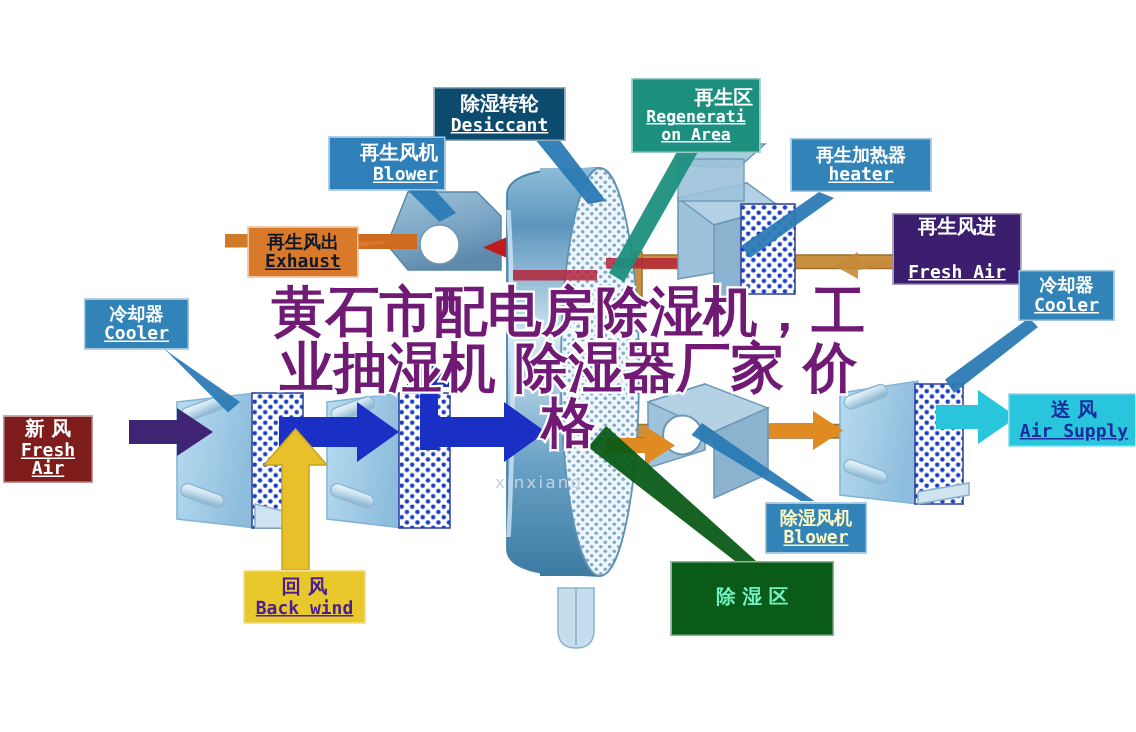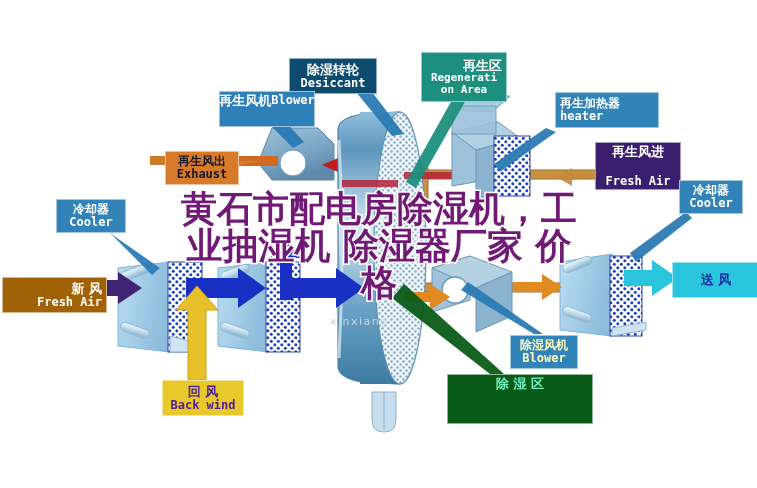--- a/index.html
+++ b/index.html
@@ -4,21 +4,21 @@
 <style>
   html,body{margin:0;padding:0;background:#ffffff;}
   body{width:757px;height:488px;position:relative;overflow:hidden;
        font-family:"Liberation Sans", sans-serif;}
   #stage{position:absolute;left:0;top:0;width:757px;height:488px;background:#fff;overflow:hidden;}
 
   
   .lbl{position:absolute;box-sizing:border-box;text-align:center;
        line-height:1.05;padding:2px 4px;white-space:nowrap;}
   .lbl .cn{display:block;font-family:"DejaVu Sans", sans-serif;font-weight:700;}
-  .lbl .en{display:block;font-family:"DejaVu Sans Mono", monospace;font-weight:700;}
+  .lbl .en{display:block;font-family:"DejaVu Sans Mono", monospace;font-weight:700;text-decoration:underline;}
 
   
   #headline{position:absolute;left:128px;top:190px;width:502px;
      font-family:"DejaVu Sans", sans-serif;font-weight:700;font-size:36px;
      line-height:37px;letter-spacing:0px;color:#701a75;text-align:center;
      -webkit-text-stroke:3px #ffffff;paint-order:stroke fill;
      text-shadow:0 0 0 #fff;}
 </style>
 </head>
 <body>
@@ -174,65 +174,66 @@
     </g>
 
     <text x="330" y="325" font-family="DejaVu Sans, sans-serif" font-size="11" fill="#c7d4de" letter-spacing="1.5">xinxiang</text>
     <text x="352" y="240" font-family="DejaVu Sans, sans-serif" font-size="10" fill="#d7e2ea" letter-spacing="1.5">xinxiang</text>
   </svg>
 
   <div class="lbl" id="L0" style="left: 289px; top: 58px; width: 88px; min-height: 36px; background: #0c4a6e; color: rgb(255, 255, 255); border: 1px solid rgba(255, 255, 255, 0.55); display: flex; flex-direction: column; justify-content: center; align-items: center;">
       <span class="cn" style="font-size: 13px;">除湿转轮</span>
       <span class="en" style="font-size: 12px; white-space: normal;">Desiccant</span>
     </div>
-  <div class="lbl" id="L1" style="left: 219px; top: 91px; width: 96px; min-height: 36px; background: rgb(47, 127, 184); color: rgb(255, 255, 255); border: 1px solid rgba(255, 255, 255, 0.55); display: flex; flex-direction: row; justify-content: center; align-items: flex-start;">
+  <div class="lbl" id="L1" style="left: 219px; top: 91px; width: 78px; min-height: 36px; background: rgb(47, 127, 184); color: rgb(255, 255, 255); border: 1px solid rgba(255, 255, 255, 0.55); display: flex; flex-direction: column; justify-content: center; align-items: flex-end;">
       <span class="cn" style="font-size: 13px;">再生风机</span>
       <span class="en" style="font-size: 12px; white-space: normal;">Blower</span>
     </div>
   <div class="lbl" id="L2" style="left: 421px; top: 52px; width: 86px; min-height: 50px; background: rgb(28, 143, 126); color: rgb(255, 255, 255); border: 1px solid rgba(255, 255, 255, 0.55); display: flex; flex-direction: column; justify-content: center; align-items: flex-end;">
       <span class="cn" style="font-size: 13px;">再生区</span>
       <span class="en" style="font-size: 11px; white-space: normal;">Regenerati on Area</span>
     </div>
-  <div class="lbl" id="L3" style="left: 527px; top: 92px; width: 104px; min-height: 36px; background: rgb(49, 131, 184); color: rgb(255, 255, 255); border: 1px solid rgba(255, 255, 255, 0.55); display: flex; flex-direction: column; justify-content: center; align-items: flex-start; margin-left: 28px;">
+  <div class="lbl" id="L3" style="left: 527px; top: 92px; width: 94px; min-height: 36px; background: rgb(49, 131, 184); color: rgb(255, 255, 255); border: 1px solid rgba(255, 255, 255, 0.55); display: flex; flex-direction: column; justify-content: center; align-items: center;">
       <span class="cn" style="font-size: 12px;">再生加热器</span>
       <span class="en" style="font-size: 12px; white-space: normal;">heater</span>
     </div>
   <div class="lbl" id="L4" style="left: 595px; top: 142px; width: 86px; min-height: 36px; background: rgb(59, 31, 110); color: rgb(255, 255, 255); border: 1px solid rgba(255, 255, 255, 0.55); display: flex; flex-direction: column; justify-content: center; align-items: center; gap: 16px;">
       <span class="cn" style="font-size: 13px;">再生风进</span>
       <span class="en" style="font-size: 12px; white-space: normal;">Fresh Air</span>
     </div>
   <div class="lbl" id="L5" style="left: 165px; top: 151px; width: 74px; min-height: 34px; background: rgb(217, 122, 43); color: #0f172a; border: 1px solid rgba(255, 255, 255, 0.55); display: flex; flex-direction: column; justify-content: center; align-items: center;">
       <span class="cn" style="font-size: 12px;">再生风出</span>
       <span class="en" style="font-size: 12px; white-space: normal;">Exhaust</span>
     </div>
   <div class="lbl" id="L6" style="left: 56px; top: 199px; width: 70px; min-height: 34px; background: rgb(49, 131, 184); color: rgb(255, 255, 255); border: 1px solid rgba(255, 255, 255, 0.55); display: flex; flex-direction: column; justify-content: center; align-items: center;">
       <span class="cn" style="font-size: 12px;">冷却器</span>
       <span class="en" style="font-size: 12px; white-space: normal;">Cooler</span>
     </div>
   <div class="lbl" id="L7" style="left: 679px; top: 180px; width: 64px; min-height: 34px; background: rgb(49, 131, 184); color: rgb(255, 255, 255); border: 1px solid rgba(255, 255, 255, 0.55); display: flex; flex-direction: column; justify-content: center; align-items: center;">
       <span class="cn" style="font-size: 12px;">冷却器</span>
       <span class="en" style="font-size: 12px; white-space: normal;">Cooler</span>
     </div>
-  <div class="lbl" id="L8" style="left: 2px; top: 277px; width: 105px; min-height: 36px; background: #a16207; color: rgb(255, 255, 255); border: 1px solid rgba(255, 255, 255, 0.55); display: flex; flex-direction: column; justify-content: center; align-items: flex-end;">
+  <div class="lbl" id="L8" style="left: 2px; top: 277px; width: 60px; min-height: 36px; background: #7f1d1d; color: rgb(255, 255, 255); border: 1px solid rgba(255, 255, 255, 0.55); display: flex; flex-direction: column; justify-content: center; align-items: center;">
       <span class="cn" style="font-size: 13px;">新    风</span>
       <span class="en" style="font-size: 12px; white-space: normal;">Fresh Air</span>
     </div>
   <div class="lbl" id="L9" style="left: 162px; top: 380px; width: 82px; min-height: 36px; background: rgb(232, 200, 42); color: #4c1d95; border: 1px solid rgba(255, 255, 255, 0.55); display: flex; flex-direction: column; justify-content: center; align-items: center;">
       <span class="cn" style="font-size: 13px;">回    风</span>
       <span class="en" style="font-size: 12px; white-space: normal;">Back wind</span>
     </div>
   <div class="lbl" id="L10" style="left: 510px; top: 335px; width: 68px; min-height: 34px; background: rgb(49, 131, 184); color: #fef9c3; border: 1px solid rgba(255, 255, 255, 0.55); display: flex; flex-direction: column; justify-content: center; align-items: center;">
       <span class="cn" style="font-size: 12px;">除湿风机</span>
       <span class="en" style="font-size: 12px; white-space: normal;">Blower</span>
     </div>
-  <div class="lbl" id="L11" style="left: 447px; top: 374px; width: 146px; min-height: 50px; background: rgb(10, 91, 23); color: rgb(114, 242, 192); border: 1px solid rgba(255, 255, 255, 0.55); display: flex; flex-direction: column; justify-content: flex-start; align-items: center;">
+  <div class="lbl" id="L11" style="left: 447px; top: 374px; width: 109px; min-height: 50px; background: rgb(10, 91, 23); color: rgb(114, 242, 192); border: 1px solid rgba(255, 255, 255, 0.55); display: flex; flex-direction: column; justify-content: center; align-items: center;">
       <span class="cn" style="font-size: 13px;">除   湿   区</span>
     </div>
   <div class="lbl" id="L12" style="left: 672px; top: 262px; width: 88px; min-height: 36px; background: rgb(41, 197, 221); color: rgb(26, 44, 158); border: 1px solid rgba(255, 255, 255, 0.55); display: flex; flex-direction: column; justify-content: center; align-items: center;">
       <span class="cn" style="font-size: 13px;">送    风</span>
+      <span class="en" style="font-size: 12px; white-space: normal;">Air Supply</span>
     </div>
 
   <div id="headline">
     <div>黄石市配电房除湿机，工</div>
     <div>业抽湿机  除湿器厂家 价</div>
     <div>格</div>
   </div>
 
 </div>
 

